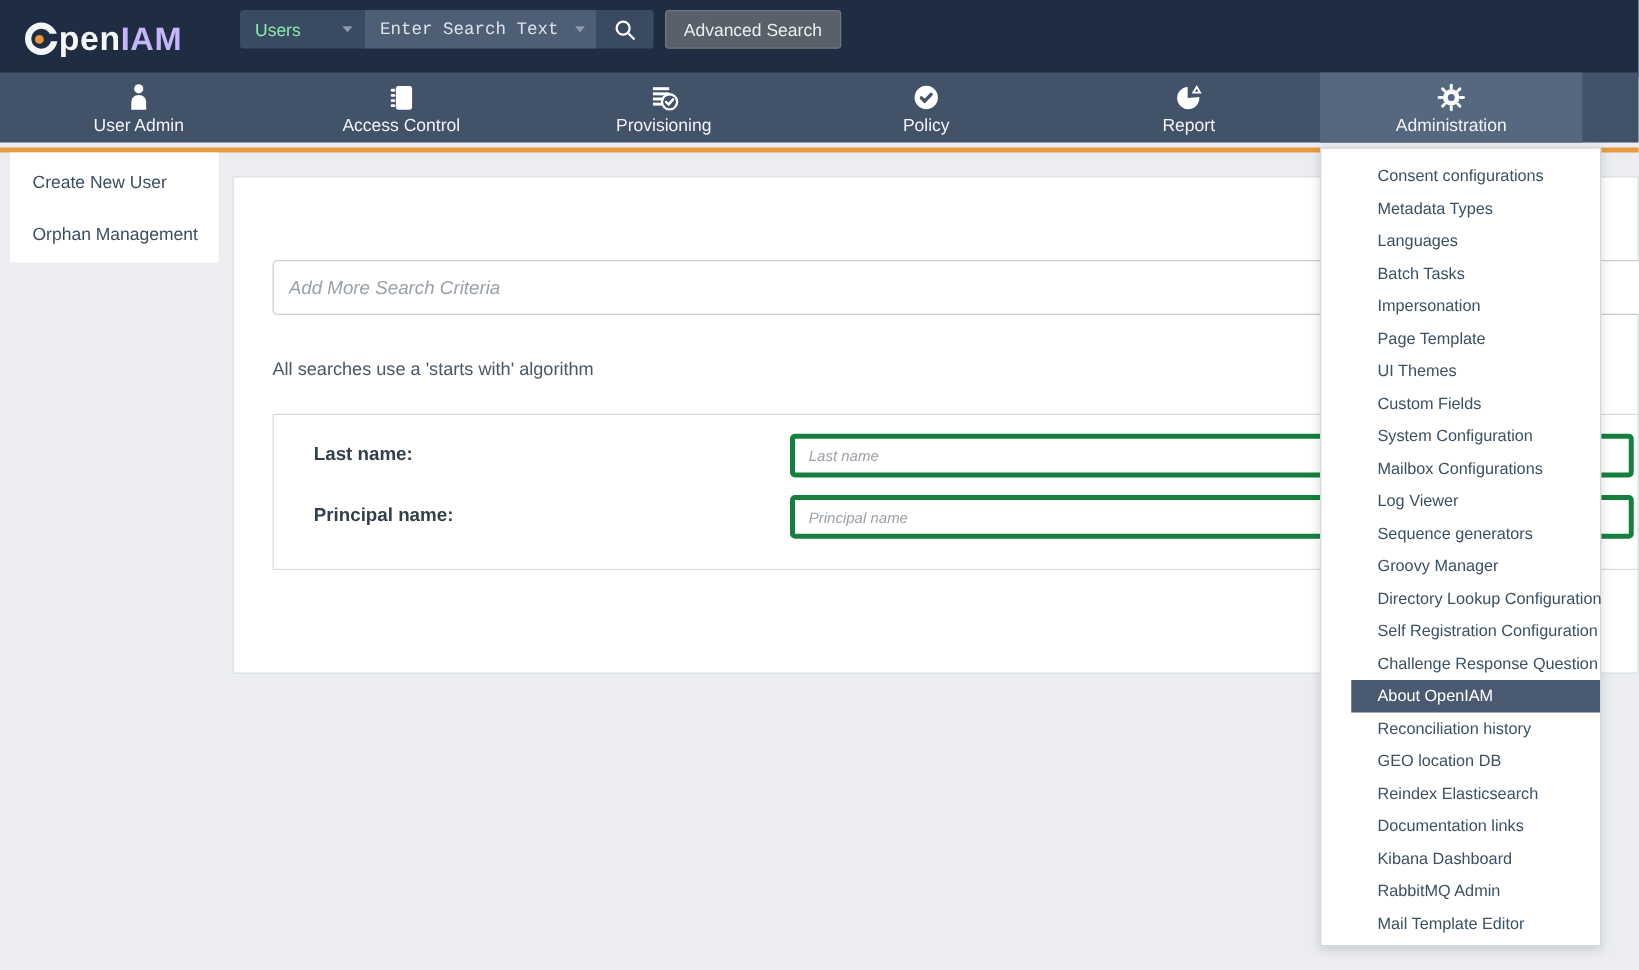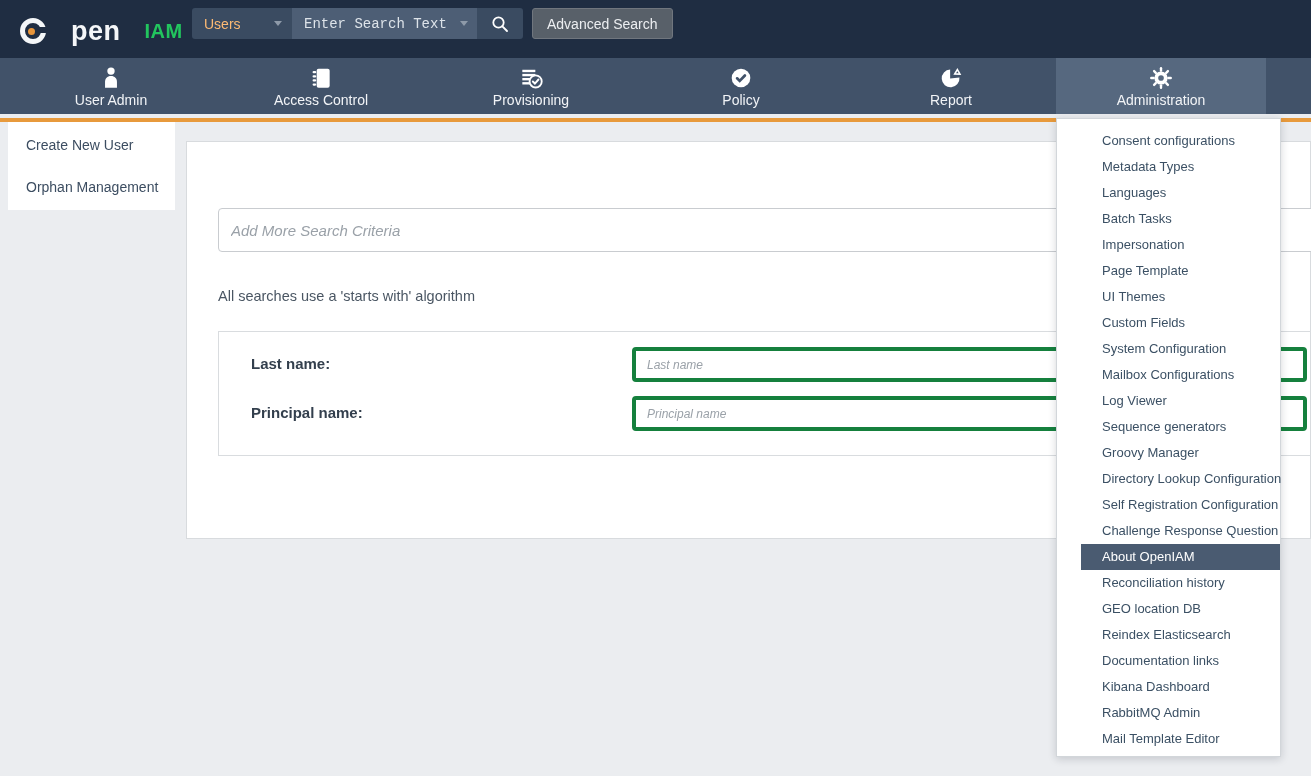--- a/index.html
+++ b/index.html
@@ -2,29 +2,29 @@
 <html><head>
 <meta charset="utf-8">
 <style>
   * { margin:0; padding:0; box-sizing:border-box; }
   html,body { width:1311px; height:776px; overflow:hidden; }
   body { font-family:"Liberation Sans", sans-serif; background:#ebedf0; }
   .screen { position:relative; width:1311px; height:776px; overflow:hidden; }
 
   
   .topbar { position:absolute; left:0; top:0; width:1311px; height:62px; background:#1f2d42; }
-  .logo { position:absolute; left:20px; top:0; height:62px; display:flex; align-items:center; cursor:pointer;gap:24px; }
+  .logo { position:absolute; left:20px; top:0; height:62px; display:flex; align-items:center; cursor:pointer; }
   .logo-o { position:relative; display:inline-block; width:26px; height:26px; border:5px solid #f4f6f8; border-radius:50%; }
   .logo-o::before { content:""; position:absolute; right:-6px; top:4px; width:7px; height:6px; background:#1f2d42; }
   .logo-dot { position:absolute; left:3px; top:5px; width:7px; height:7px; background:#e8953a; border-radius:50%; }
   .logo-pen { color:#f4f6f8; font-size:27px; font-weight:bold; letter-spacing:.5px; margin-left:1px; }
-  .logo-iam { color:#22c55e; font-size:20px; font-weight:bold; letter-spacing:.5px; }
+  .logo-iam { color:#c4b5fd; font-size:26px; font-weight:bold; letter-spacing:.5px; }
 
   .searchgroup { position:absolute; left:192px; top:8px; height:31px; display:flex; border-radius:3px; overflow:hidden; }
-  .scope { width:100px; height:31px; background:#3a4b61; color:#fdba74; font-size:14px; display:flex; align-items:center; padding:0 10px 0 12px; cursor:pointer; }
+  .scope { width:100px; height:31px; background:#3a4b61; color:#86efac; font-size:14px; display:flex; align-items:center; padding:0 10px 0 12px; cursor:pointer; }
   .scope span.txt { flex:1; }
   .caret { width:0; height:0; border-left:4px solid transparent; border-right:4px solid transparent; border-top:5px solid #8e9aa9; }
   .gsearch-wrap { position:relative; width:185px; height:31px; }
   .gsearch { width:185px; height:31px; background:#4d5e75; border:none; outline:none; color:#e2e7ec; font-size:14px; padding:0 24px 0 12px; font-family:Liberation Mono, monospace; }
   .gsearch::placeholder { color:#dde3e9; opacity:1; }
   .gsearch-caret { position:absolute; right:9px; top:13px; }
   .gbtn { width:46px; height:31px; background:#3a4b61; border:none; cursor:pointer; display:flex; align-items:center; justify-content:center; }
   .adv { position:absolute; left:532px; top:8px; height:31px; padding:4px 14px; background:#586069; border:1px solid #70767e; border-radius:3px; color:#eceef1; font-size:14px; cursor:pointer; font-family:"Liberation Sans", sans-serif; }
 
   

